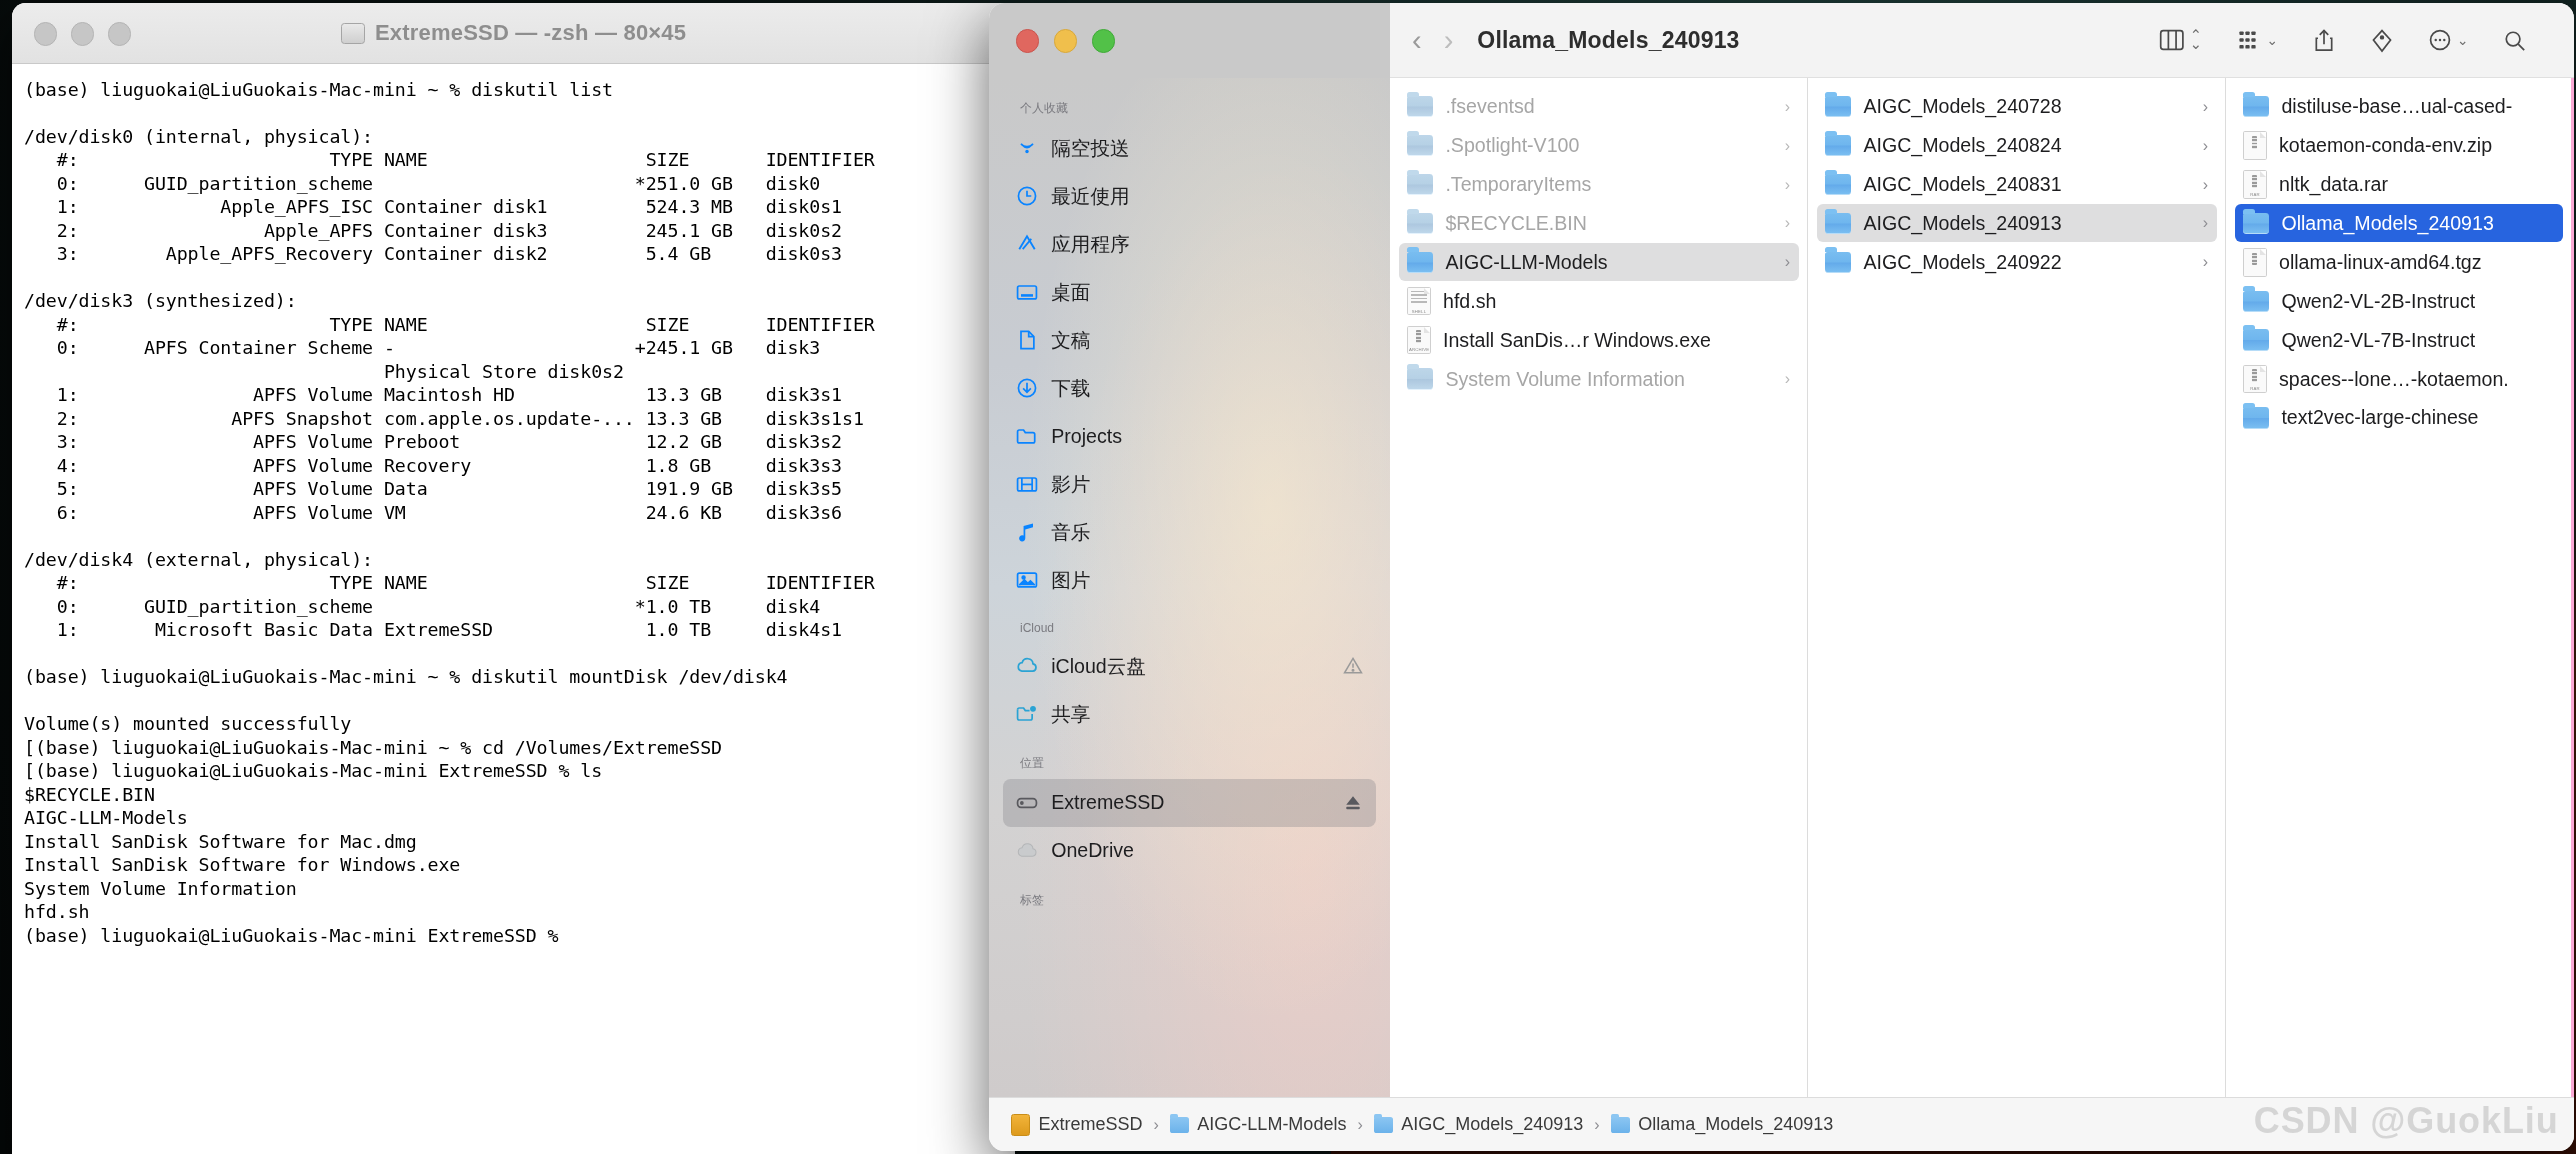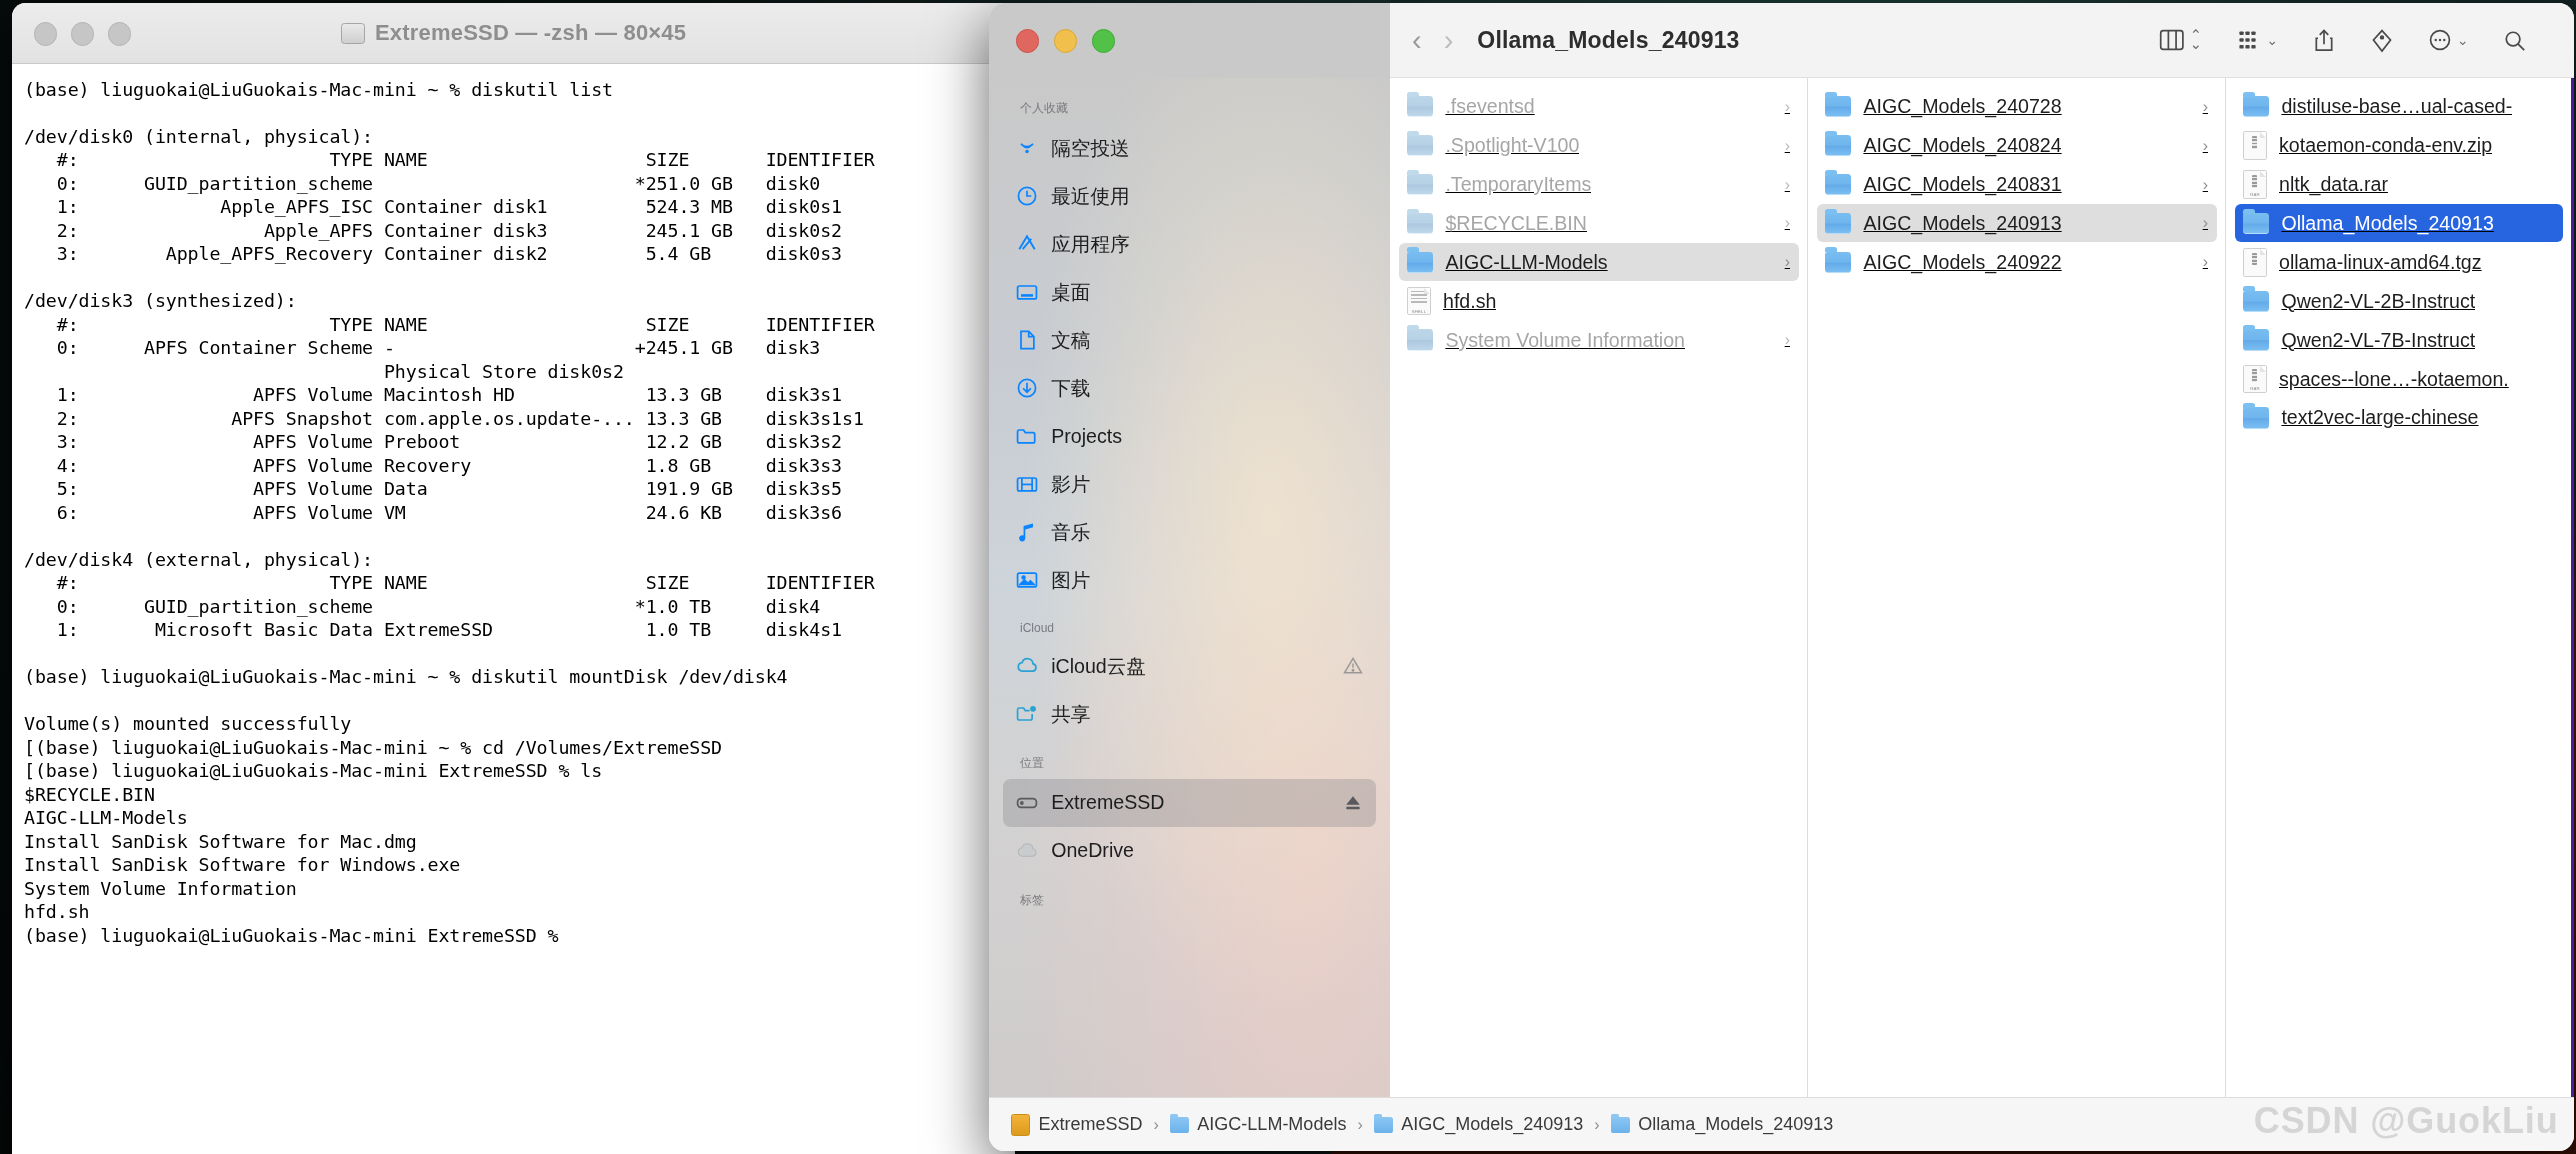--- a/index.html
+++ b/index.html
@@ -110,21 +110,21 @@
   .sb-item{
     height:48px;display:flex;align-items:center;margin:0 13.6px;padding:0 12px;
     border-radius:7.7px;font-size:19.6px;color:#1d1d1f;gap:11px;
   }
   .sb-item.sel{background:rgba(128,128,134,.32);}
   .sb-ico{width:25.6px;height:25.6px;flex:0 0 25.6px;display:flex;align-items:center;justify-content:center;}
   .sb-label{white-space:nowrap;}
   .sb-trail{margin-left:auto;display:flex;align-items:center;color:#8a8a8a;}
 
   
-  #columns{flex:1;display:flex;background:#4c1d95;min-width:0;text-decoration:underline;}
+  #columns{flex:1;display:flex;background:#f9a8d4;min-width:0;}
   .col{
     flex:0 0 auto;border-right:0.9px solid #dcdcdc;padding:8.5px 0 0 0;
     box-sizing:border-box;overflow:hidden;background:#fff;
   }
   #col1{width:418px;}
   #col2{width:418px;}
   #col3{width:345px;border-right:none;}
   .row{
     height:38px;display:flex;align-items:center;gap:12px;margin:0.9px 8.5px;
     padding:0 8.5px;border-radius:6px;font-size:19.6px;color:#1d1d1f;white-space:nowrap;
@@ -539,20 +539,27 @@
           <span class="folder"></span>
           <span class="name">AIGC-LLM-Models</span>
           <span class="arrow">›</span>
         </div>
         <div class="row">
           <span class="doc">
               <span class="lines"></span>
               <span class="tag">SHELL</span>
             </span>
           <span class="name">hfd.sh</span>
+        </div>
+        <div class="row">
+          <span class="doc">
+              <span class="zip"></span>
+              <span class="tag">ARCHIVE</span>
+            </span>
+          <span class="name">Install SanDis…r Windows.exe</span>
         </div>
         <div class="row dim">
           <span class="folder dim"></span>
           <span class="name">System Volume Information</span>
           <span class="arrow">›</span>
         </div>
       </div>
 
       <div class="col" id="col2">
         <div class="row">

